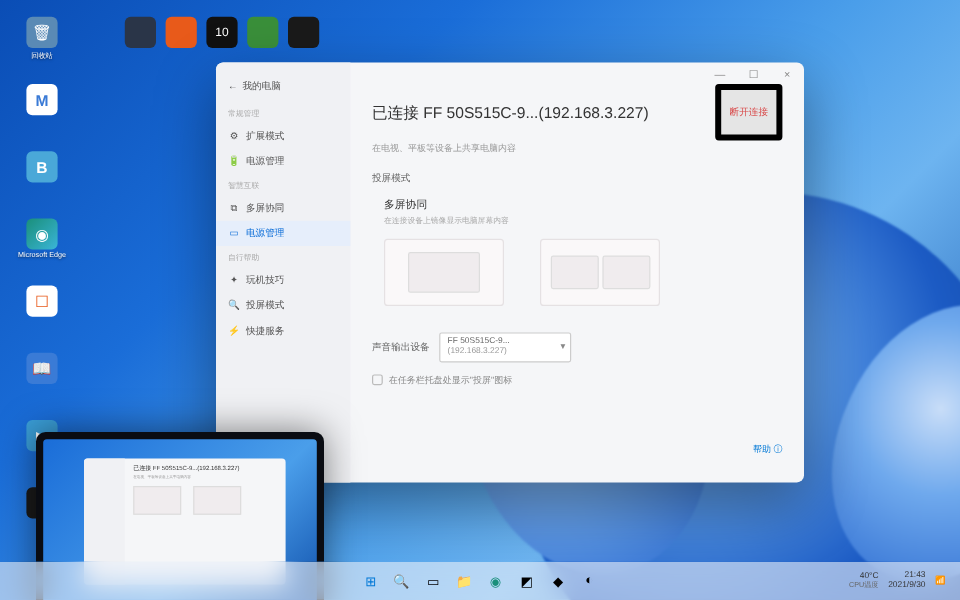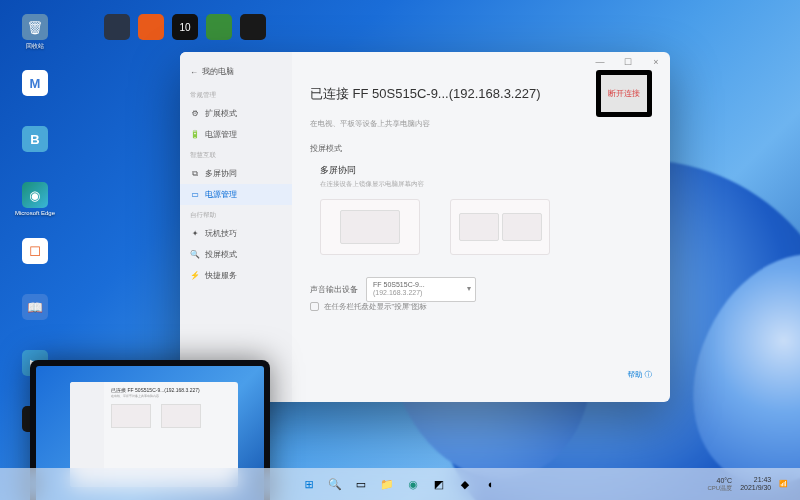--- a/index.html
+++ b/index.html
@@ -34,21 +34,21 @@
 .mode-head{display:flex;align-items:center;gap:5px}
 .radio{width:10px;height:10px;border-radius:50%;border:1.5px solid #bbb;display:inline-block}
 .radio.on{border-color:#0078d6;background:radial-gradient(circle,#0078d6 0 45%,#fff 50% 100%)}
 .mode-title{font-size:9px;color:#333}
 .mode-desc{font-size:6.5px;color:#aaa;margin-left:0}
 .thumbs{display:flex;gap:30px;margin:10px 0 22px;padding-left:10px}
 .thumb{width:100px;height:56px;background:#faf8f9;border:1px solid #e5e1e3;border-radius:3px;display:flex;align-items:center;justify-content:center}
 .thumb .mini{width:60px;height:34px;background:#f0ecee;border:1px solid #ddd;border-radius:2px}
 .thumb.dual{gap:3px}
 .thumb.dual .mini{width:40px;height:28px}
-.audio-row{display:flex;align-items:center;gap:8px;font-size:8px;color:#666;}
+.audio-row{display:flex;align-items:center;gap:8px;font-size:8px;color:#666;margin-bottom:10px}
 .audio-select{border:1px solid #ccc;padding:3px 6px;font-size:7px;border-radius:2px;background:#fff;min-width:110px;display:flex;flex-direction:column;line-height:1.2;position:relative;cursor:pointer}
 .audio-select::after{content:"▾";position:absolute;right:4px;top:6px;color:#888;font-size:8px}
 .check-row{display:flex;align-items:center;gap:5px;font-size:7.5px;color:#888}
 .checkbox{width:9px;height:9px;border:1px solid #bbb;border-radius:2px}
 .help{position:absolute;right:18px;bottom:22px;font-size:7.5px;color:#0078d6;cursor:pointer}
 .laptop{position:absolute;left:30px;bottom:-20px;width:240px;height:160px;background:#0a0c12;border-radius:8px 8px 0 0;padding:6px;box-shadow:0 0 30px rgba(0,0,0,.5)}
 .lscreen{width:100%;height:100%;background:linear-gradient(135deg,#1a6dd8 0%,#4a9eea 60%,#0d4ca8 100%);border-radius:3px;position:relative;overflow:hidden}
 .lwin{position:absolute;left:34px;top:16px;right:26px;height:105px;background:#f5f6f8;border-radius:3px;display:flex;font-size:4px}
 .lside{width:34px;background:#f0f1f4;border-radius:3px 0 0 3px}
 .lmain{flex:1;padding:5px 7px}

